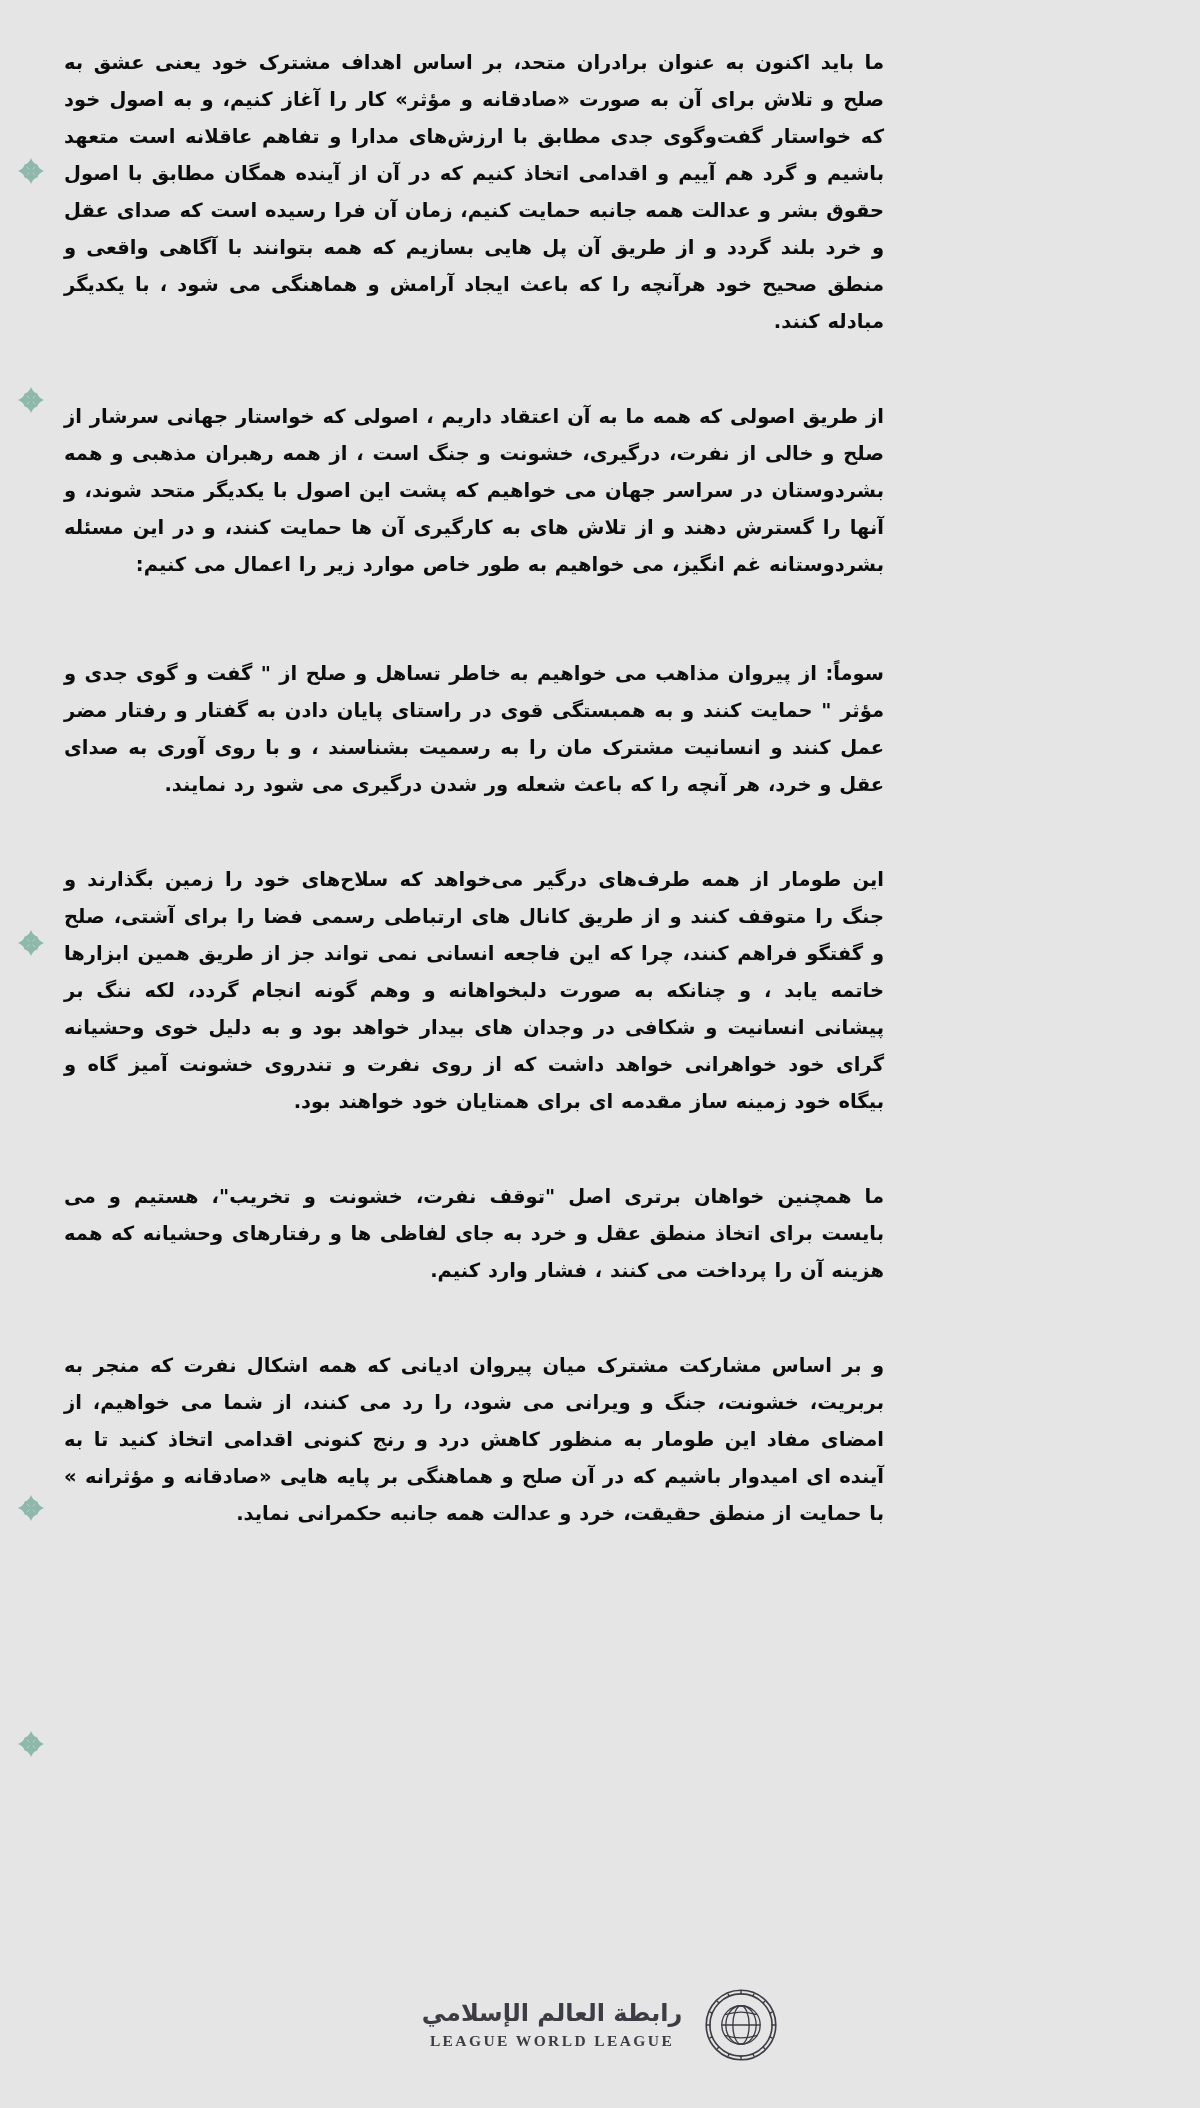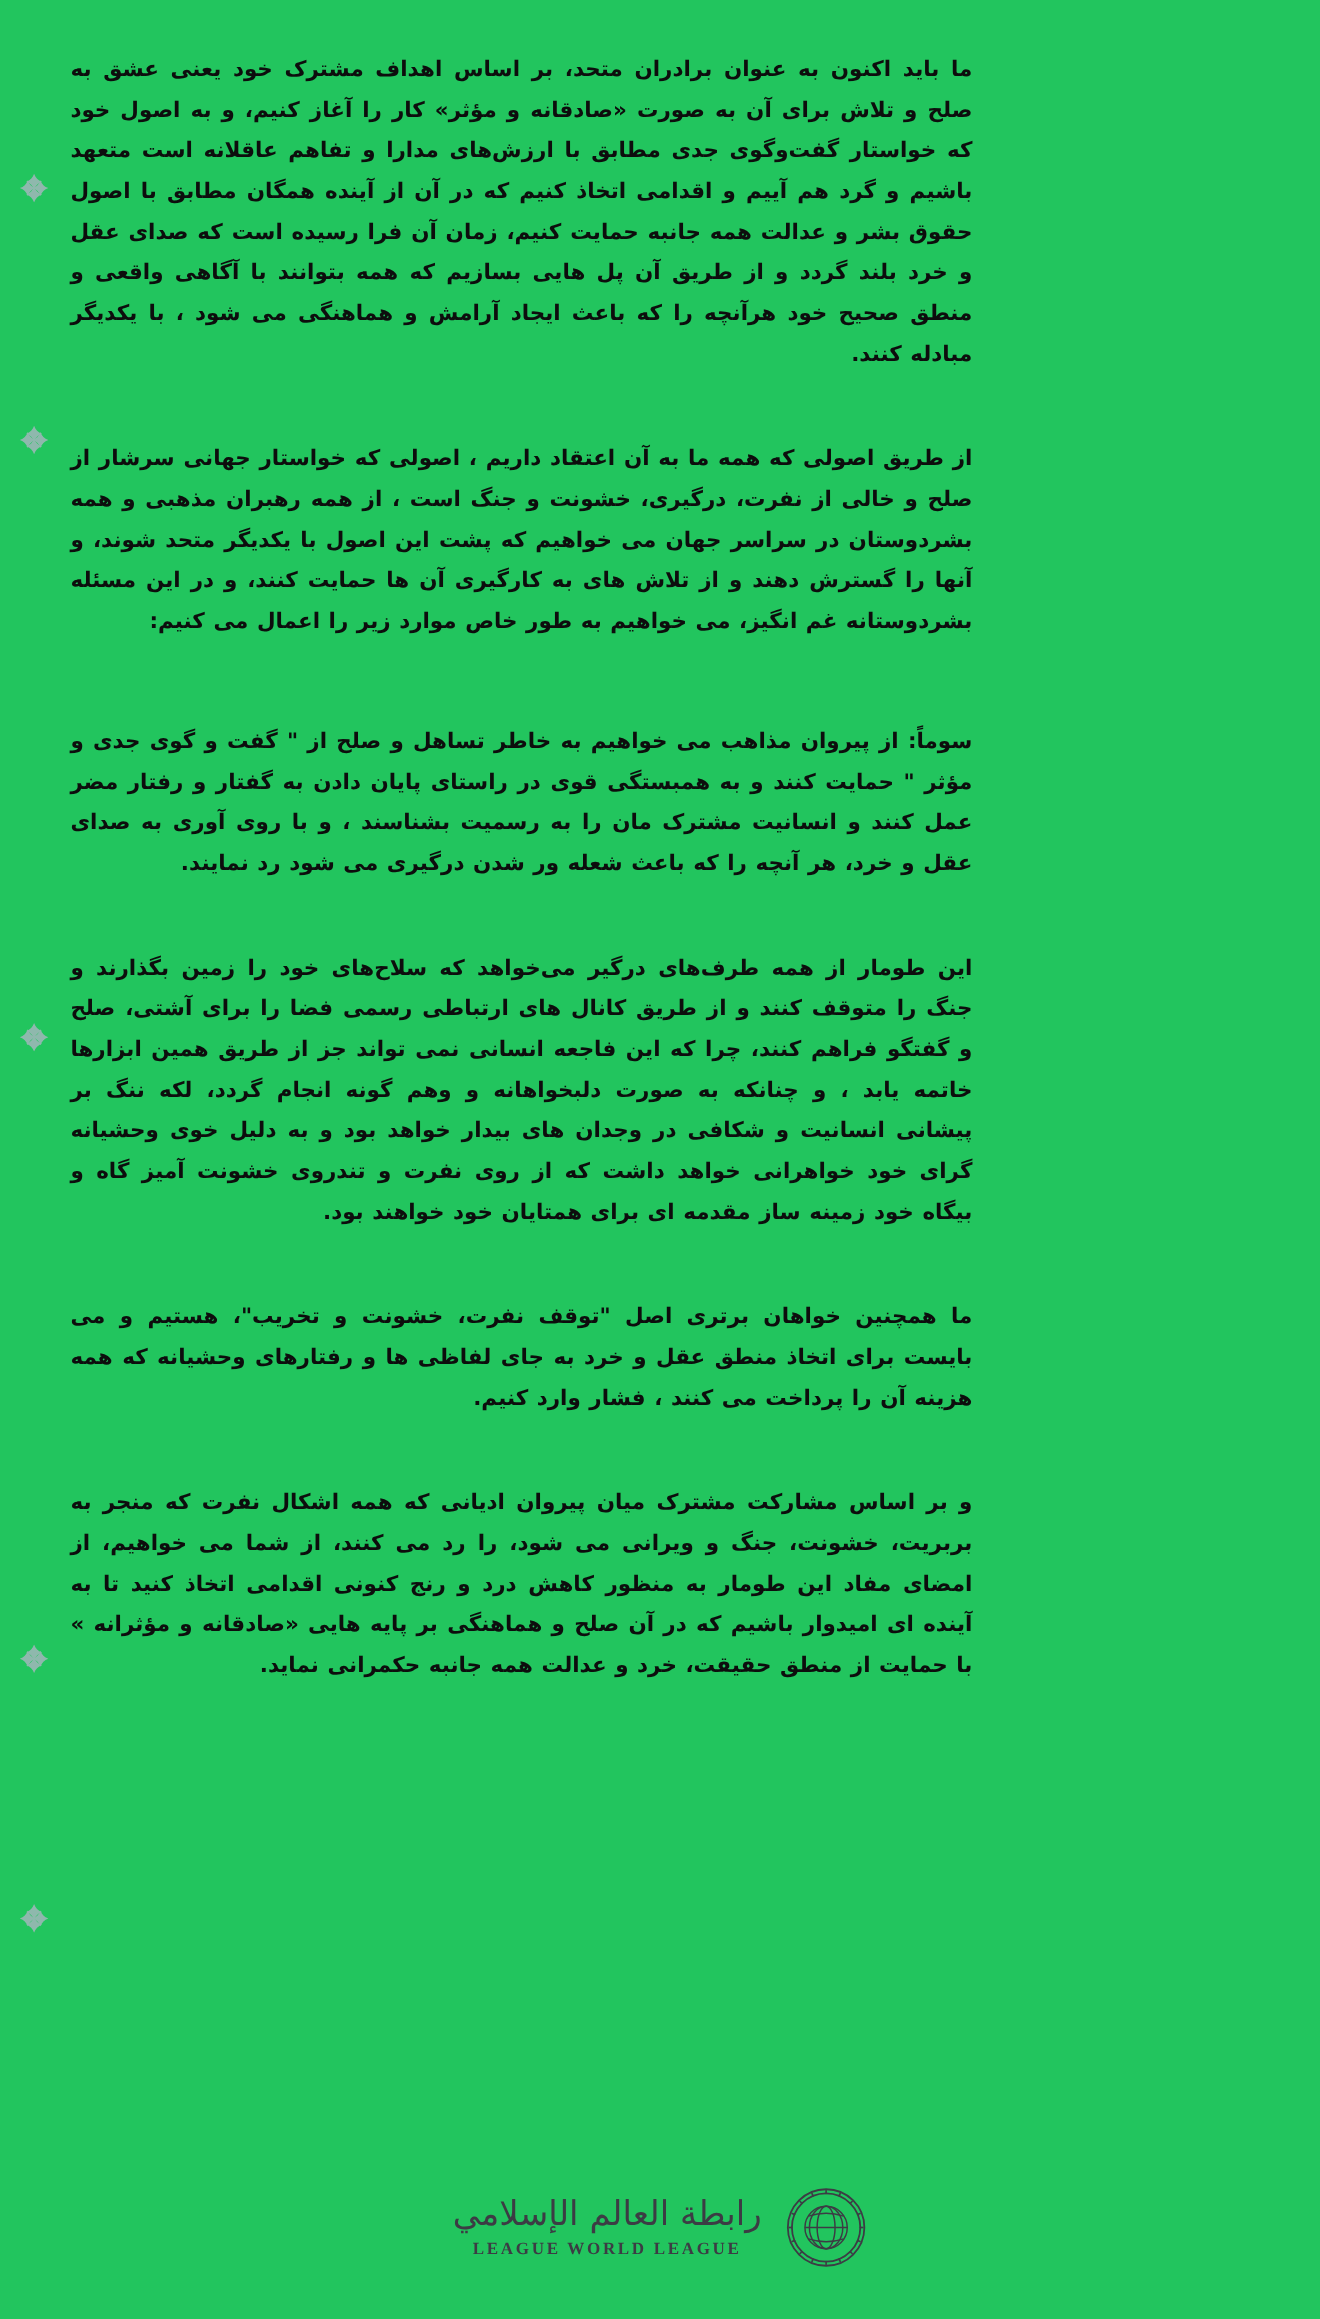--- a/index.html
+++ b/index.html
@@ -13,21 +13,21 @@
     height: 2108px;
     position: relative;
     font-family: "DejaVu Sans", "Liberation Sans", sans-serif;
     overflow: hidden;
   }
 
   .page {
     position: relative;
     width: 1200px;
     height: 2108px;
-    background: #22c55e;
+    background: #e5e5e5;
     box-sizing: border-box;
   }
 
   
   .content {
     position: absolute;
     top: 44px;
     right: 316px;       
     width: 820px;
     direction: rtl;
@@ -84,22 +84,22 @@
 
   .logo-word {
     display: flex;
     flex-direction: column;
     align-items: center;
     gap: 4px;
   }
 
   .logo-arabic {
     font-family: "DejaVu Sans", "Liberation Sans", sans-serif;
-    font-size: 31px;
-    font-weight: 400;
+    font-size: 24px;
+    font-weight: 700;
     color: #3c3c44;
     letter-spacing: -1px;
     line-height: 1.15;
     direction: rtl;
     white-space: nowrap;
   }
 
   .logo-latin {
     font-family: "Liberation Serif", "DejaVu Serif", serif;
     font-size: 15.5px;

